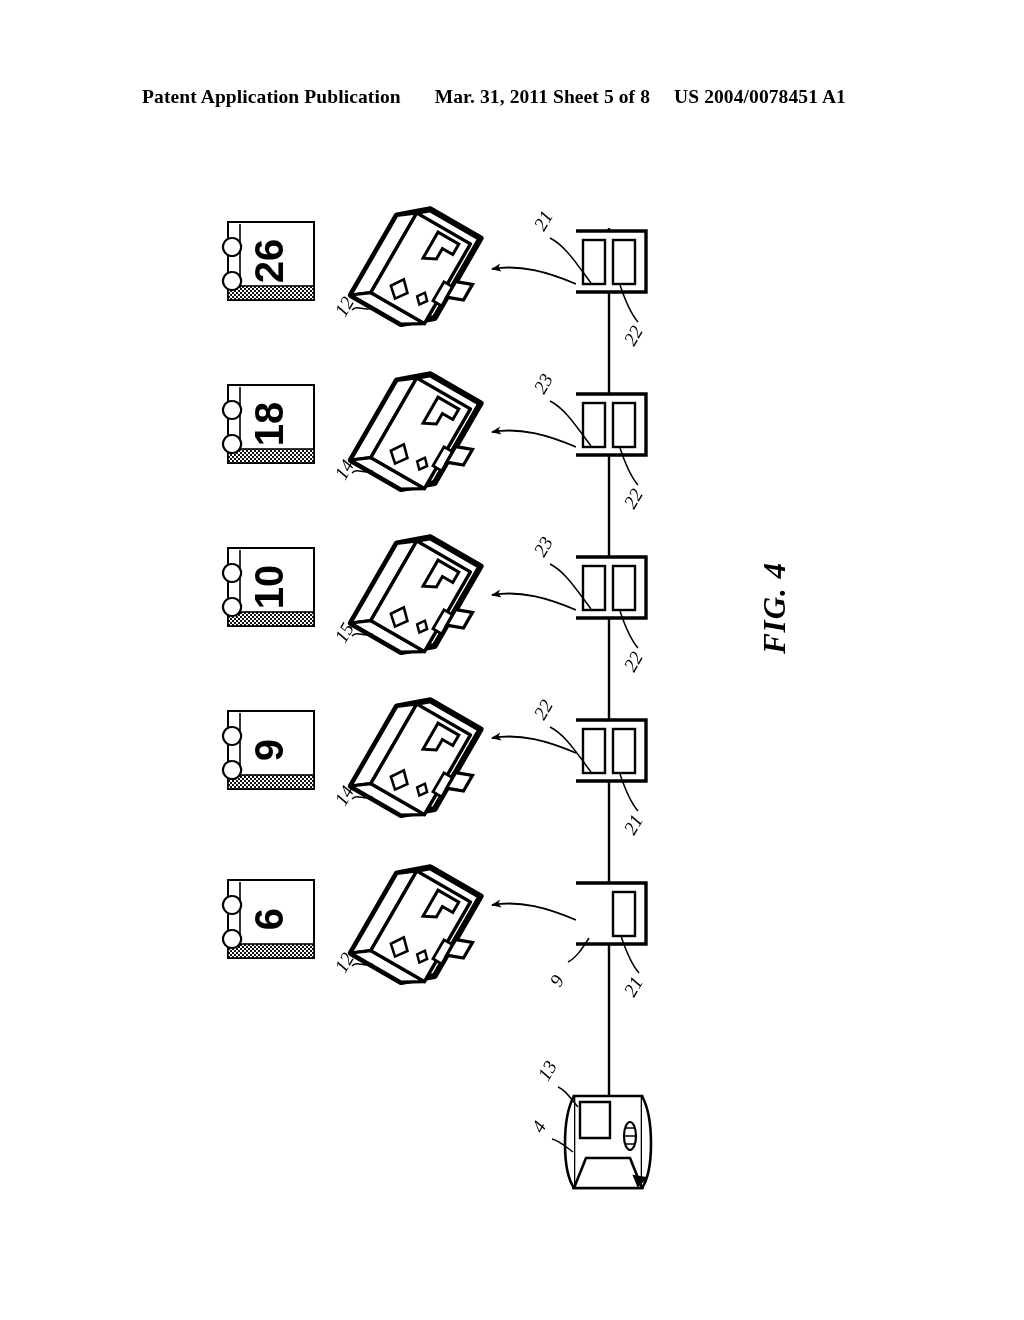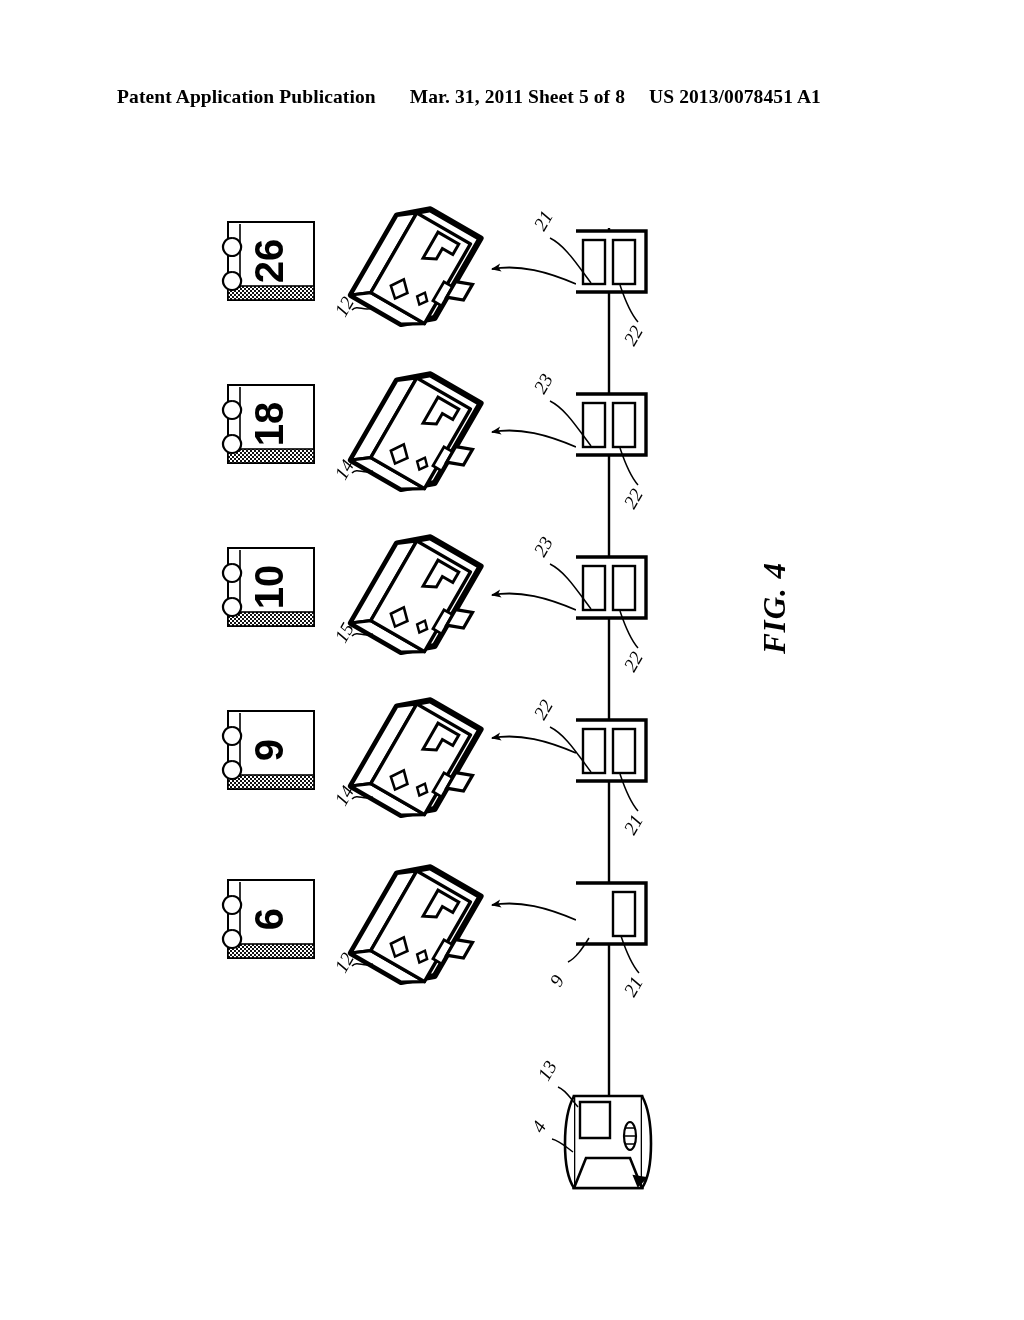--- a/index.html
+++ b/index.html
@@ -25,20 +25,21 @@
     width: 938px;
     height: 30px;
     display: flex;
     align-items: baseline;
     justify-content: center;
     font-family: "Liberation Serif", serif;
     font-weight: bold;
     font-size: 19.5px;
     letter-spacing: 0.1px;
     white-space: nowrap;
+    padding-left: 25px;
   }
   #page-header .hdr-left   { margin-right: 34px; }
   #page-header .hdr-mid    { margin-right: 24px; }
   #page-header .hdr-right  { }
 
   
   #figure-canvas {
     position: absolute;
     top: 0;
     left: 0;
@@ -71,21 +72,21 @@
     letter-spacing: 1px;
     white-space: nowrap;
   }
 </style>
 </head>
 <body>
 
 <div id="page-header">
   <span class="hdr-left">Patent Application Publication</span>
   <span class="hdr-mid">Mar. 31, 2011  Sheet 5 of 8</span>
-  <span class="hdr-right">US 2013/0078451 A1</span>
+  <span class="hdr-right">US 2004/0078451 A1</span>
 </div>
 
 <div id="figure-canvas">
   <svg width="1024" height="1320" viewBox="0 0 1024 1320" xmlns="http://www.w3.org/2000/svg">
     <defs>
 
       <pattern id="ditherPat" patternUnits="userSpaceOnUse" width="4" height="4">
         <rect width="4" height="4" fill="#ffffff"></rect>
         <rect x="0" y="0" width="2" height="2" fill="#111111"></rect>
         <rect x="2" y="2" width="2" height="2" fill="#111111"></rect>

